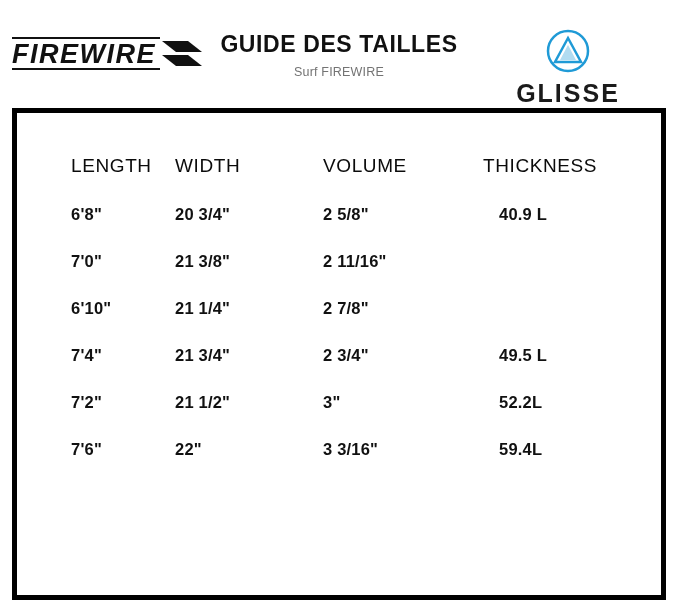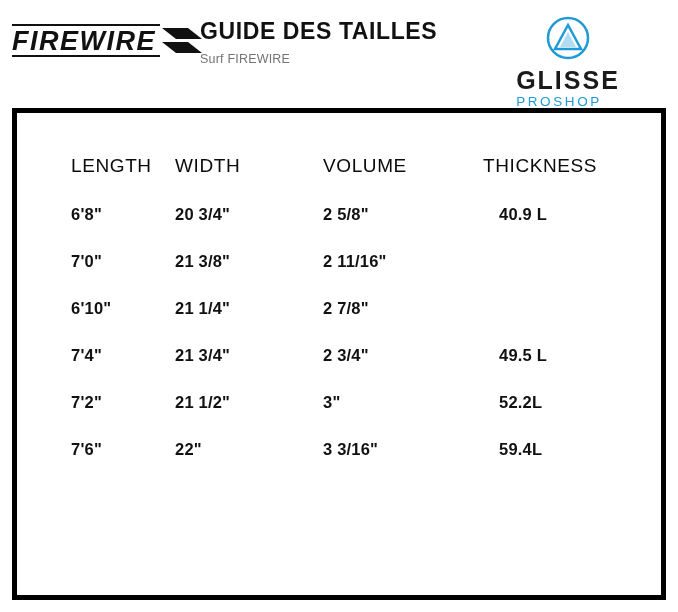--- a/index.html
+++ b/index.html
@@ -12,21 +12,21 @@
     height: 612px;
     position: relative;
     font-family: "Liberation Sans", sans-serif;
     color: #111111;
     overflow: hidden;
   }
 
   
   .header {
     position: absolute;
-    top: 4px;
+    top: 17px;
     left: 0;
     width: 678px;
     height: 96px;
   }
 
   
   .fw-logo {
     position: absolute;
     left: 12px;
     top: 16px;
@@ -34,20 +34,21 @@
     height: 42px;
   }
   .fw-logo svg { display: block; }
 
   
   .title-block {
     position: absolute;
     left: 200px;
     top: 14px;
     width: 278px;
+    text-align: center;
   }
   .guide-title {
     font-size: 23px;
     font-weight: bold;
     letter-spacing: 0.6px;
     color: #111111;
     line-height: 1.15;
     white-space: nowrap;
   }
   .guide-sub {

